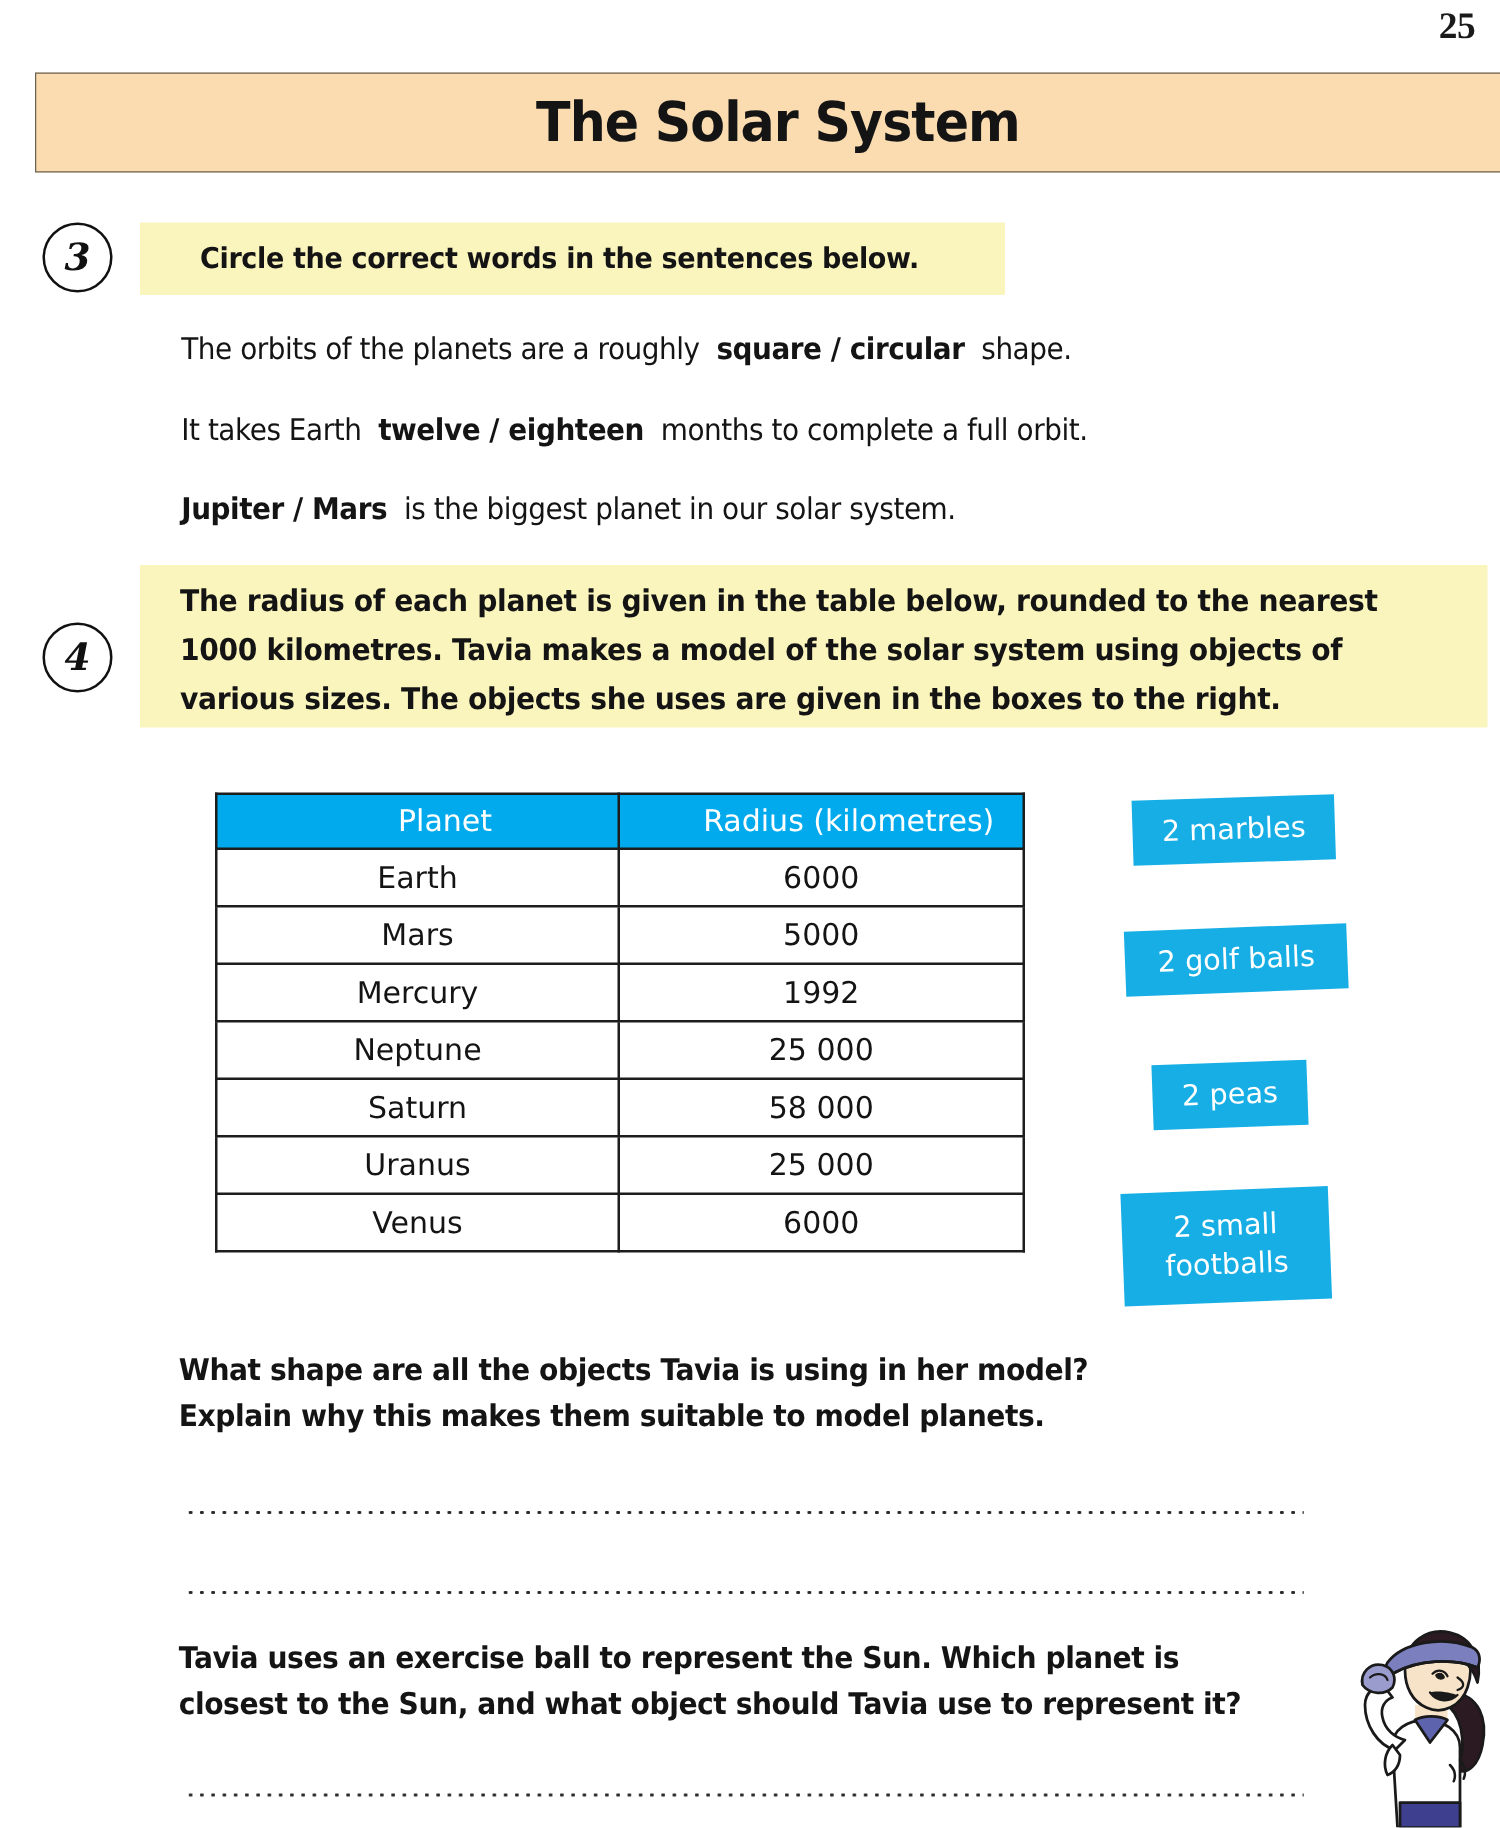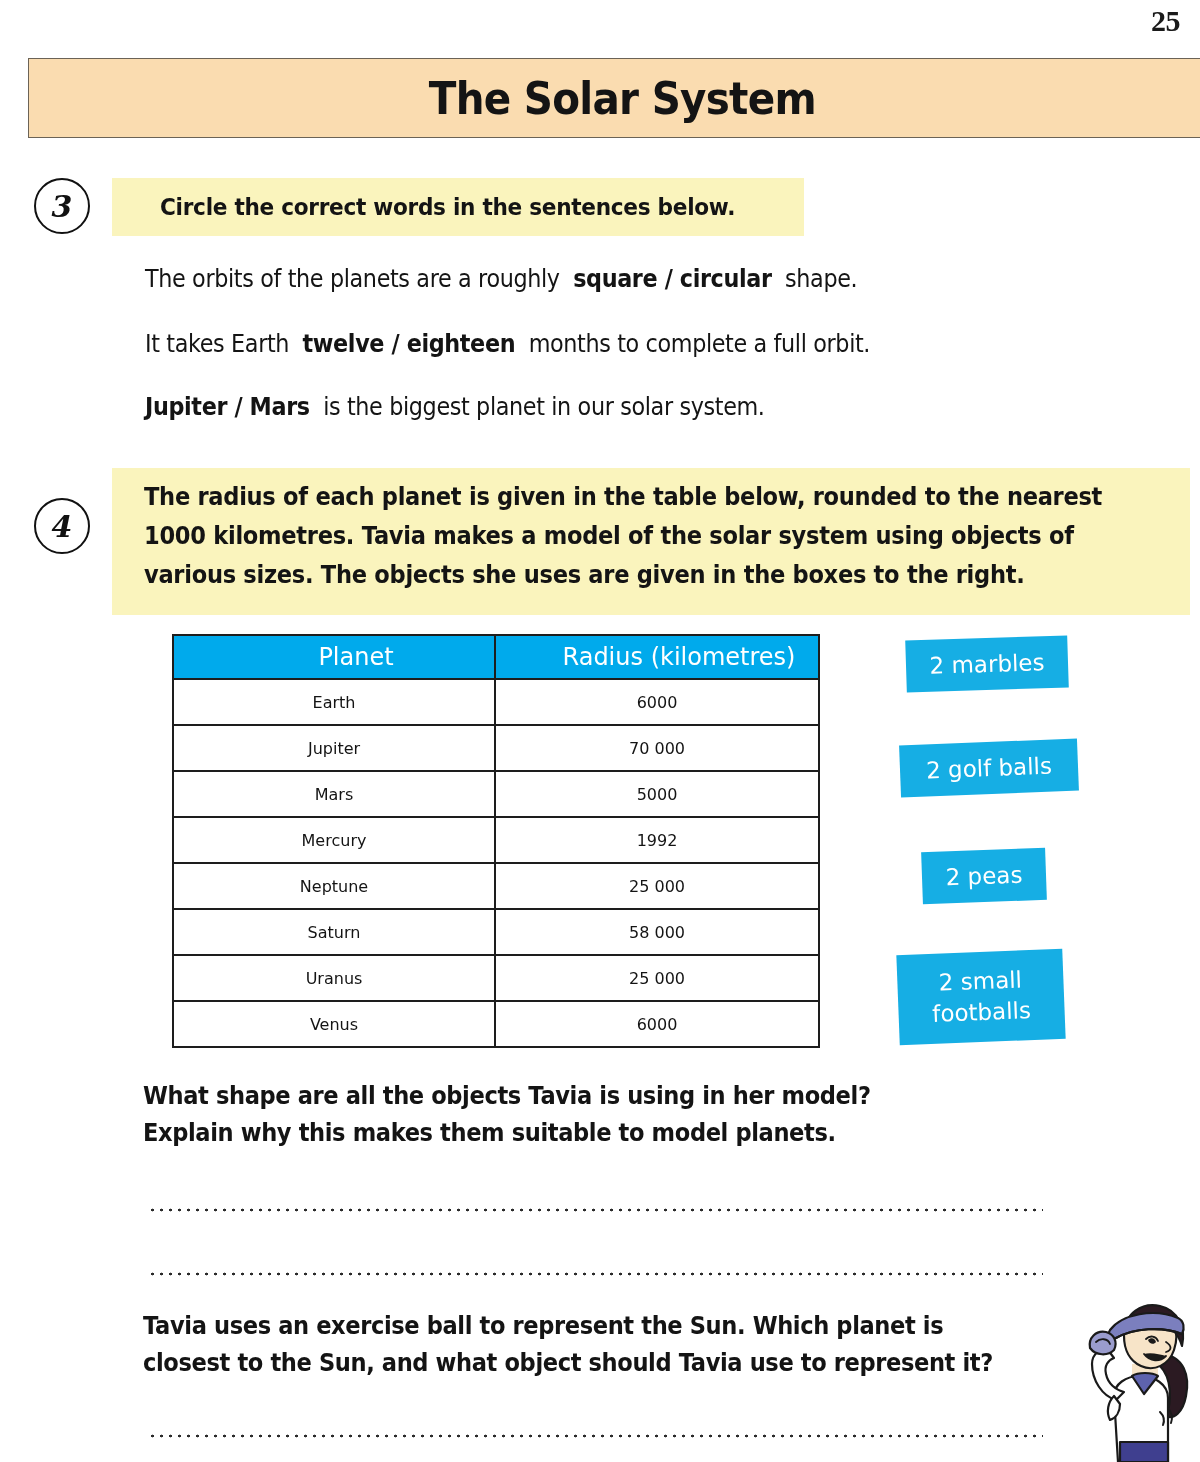--- a/index.html
+++ b/index.html
@@ -84,23 +84,23 @@
     left: 112px;
     top: 178px;
     width: 692px;
     height: 58px;
     display: flex;
     align-items: center;
     padding-left: 48px;
   }
   #q4-instruction {
     left: 112px;
-    top: 468px;
+    top: 452px;
     width: 1078px;
-    height: 147px;
+    height: 130px;
     padding: 10px 0 0 32px;
   }
 
   .instr-text {
     font-family: "DejaVu Sans", sans-serif;
     font-size: 23px;
     font-weight: bold;
     color: #141414;
     letter-spacing: -0.3px;
     transform: scaleX(0.94);
@@ -137,21 +137,21 @@
     top: 634px;
     width: 648px;
     border-collapse: collapse;
     background: #fff;
   }
   .planet-table th,
   .planet-table td {
     border: 2px solid #1d1d1d;
     text-align: center;
     font-family: "DejaVu Sans", sans-serif;
-    font-size: 16px;
+    font-size: 24px;
     color: #141414;
     height: 46px;
     font-weight: normal;
     letter-spacing: 0px;
   }
   .planet-table thead th {
     background: #00aaec;
     color: #ffffff;
     font-weight: normal;
     height: 44px;
@@ -259,24 +259,20 @@
         <th>Planet</th>
         <th>Radius (kilometres)</th>
       </tr>
     </thead>
     <tbody>
       <tr>
         <td>Earth</td>
         <td>6000</td>
       </tr>
       <tr>
-        <td>Jupiter</td>
-        <td>70 000</td>
-      </tr>
-      <tr>
         <td>Mars</td>
         <td>5000</td>
       </tr>
       <tr>
         <td>Mercury</td>
         <td>1992</td>
       </tr>
       <tr>
         <td>Neptune</td>
         <td>25 000</td>

